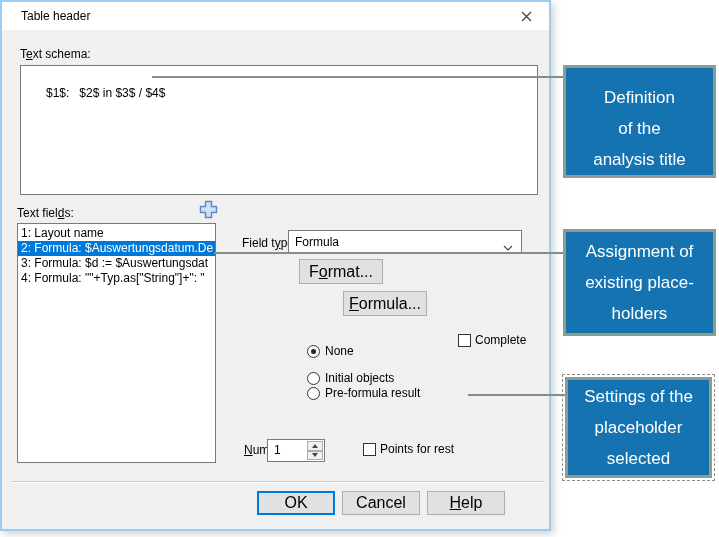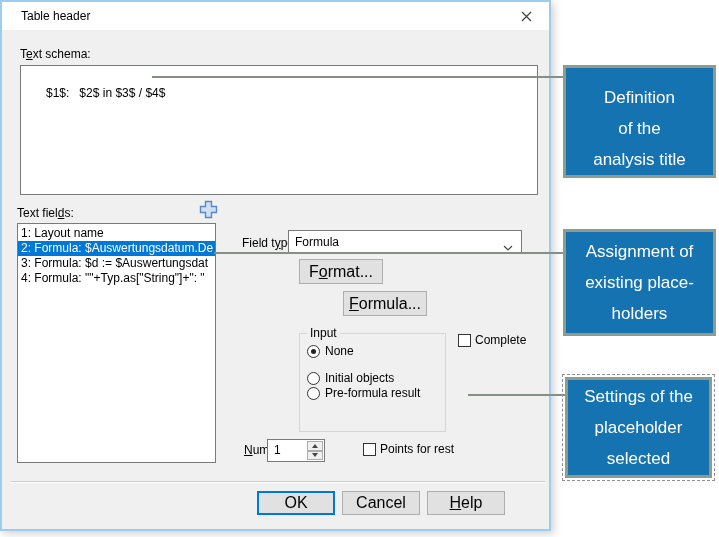--- a/index.html
+++ b/index.html
@@ -124,23 +124,20 @@
       </span>
     </div>
 
     <div class="btn" style="left:297px;top:257px;width:84px;height:25px;">
         <span><span>F</span><span class="mn">o</span><span>rmat...</span></span>
       </div>
     <div class="btn" style="left:297px;top:289px;width:84px;height:25px;margin-left:44px;">
         <span><span></span><span class="mn">F</span><span>ormula...</span></span>
       </div>
 
-    <div class="groupbox">
-      <span class="legend">Input</span>
-    </div>
     <div class="radio-row" style="left:305px;top:342px;">
       <span class="radio checked">
           <span class="dot"></span>
         </span>
       <span>None</span>
     </div>
     <div class="radio-row" style="left:305px;top:369px;">
       <span class="radio"></span>
       <span>Initial objects</span>
     </div>

